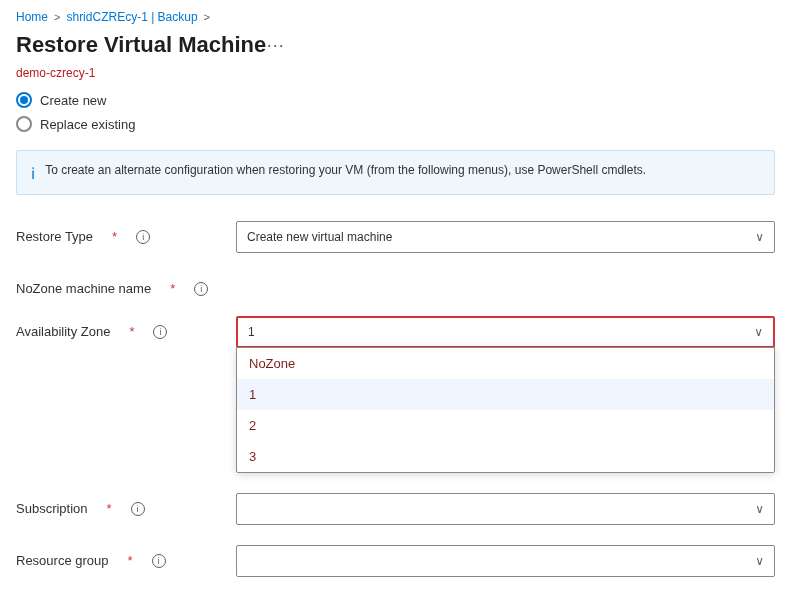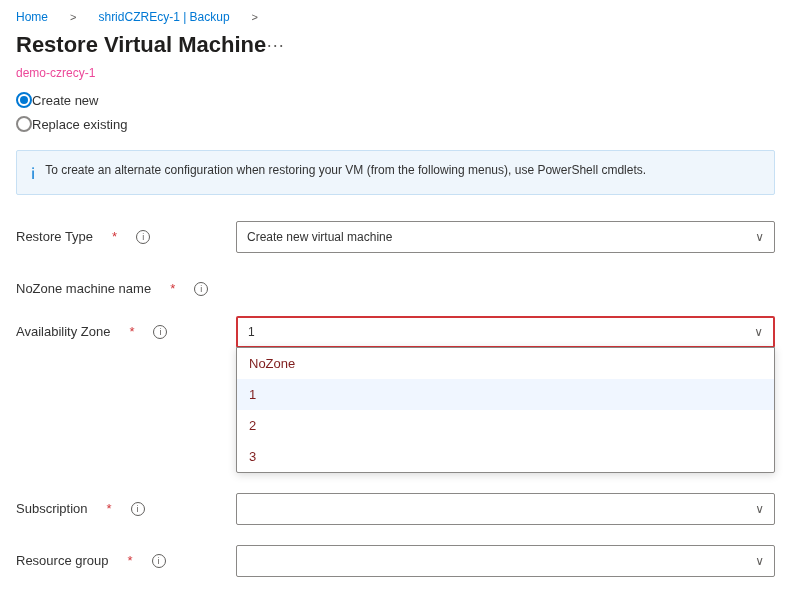--- a/index.html
+++ b/index.html
@@ -1,30 +1,30 @@
 <!DOCTYPE html>
 <html><head>
   <meta charset="utf-8">
   <style>
     * { box-sizing: border-box; margin: 0; padding: 0; }
     body { font-family: 'Segoe UI', Arial, sans-serif; font-size: 13px; color: #333; background: #fff; width: 791px; min-height: 589px; }
 
-    .breadcrumb { display: flex; align-items: center; gap: 22px; padding: 10px 16px 4px; font-size: 12px; color: #0078d4; }
+    .breadcrumb { display: flex; align-items: center; gap: 6px; padding: 10px 16px 4px; font-size: 12px; color: #0078d4; }
     .breadcrumb span { color: #605e5c; }
     .breadcrumb a { color: #0078d4; text-decoration: none; }
     .breadcrumb .sep { color: #605e5c; font-size: 11px; }
 
     .page-header { padding: 4px 16px 8px; display: flex; align-items: center; gap: 0; }
     .page-title { font-size: 22px; font-weight: 600; color: #201f1e; }
     .more-icon { font-size: 18px; color: #605e5c; cursor: pointer; }
 
-    .subtitle { padding: 0 16px 6px; font-size: 12px; color: #ec4899; }
+    .subtitle { padding: 0 16px 6px; font-size: 12px; color: #b91c1c; }
 
     .radio-group { padding: 6px 16px 10px; display: flex; flex-direction: column; gap: 8px; }
-    .radio-item { display: flex; align-items: center; cursor: pointer; font-size: 13px; }
+    .radio-item { display: flex; align-items: center; gap: 8px; cursor: pointer; font-size: 13px; }
     .radio-circle { width: 16px; height: 16px; border-radius: 50%; border: 2px solid #0078d4; display: flex; align-items: center; justify-content: center; flex-shrink: 0; }
     .radio-circle.selected::after { content: ''; width: 8px; height: 8px; border-radius: 50%; background: #0078d4; }
     .radio-circle.empty { border-color: #8a8886; }
 
     .info-banner { margin: 8px 16px 16px; background: #eff6fc; border: 1px solid #c7e0f4; padding: 10px 14px; display: flex; align-items: flex-start; gap: 10px; border-radius: 2px; }
     .info-icon { color: #0078d4; font-size: 16px; flex-shrink: 0; margin-top: 1px; }
     .info-text { font-size: 12px; color: #333; line-height: 1.5; }
 
     .form-section { padding: 0 16px; }
     .form-row { display: flex; align-items: flex-start; padding: 10px 0; border-bottom: none; min-height: 42px; }

